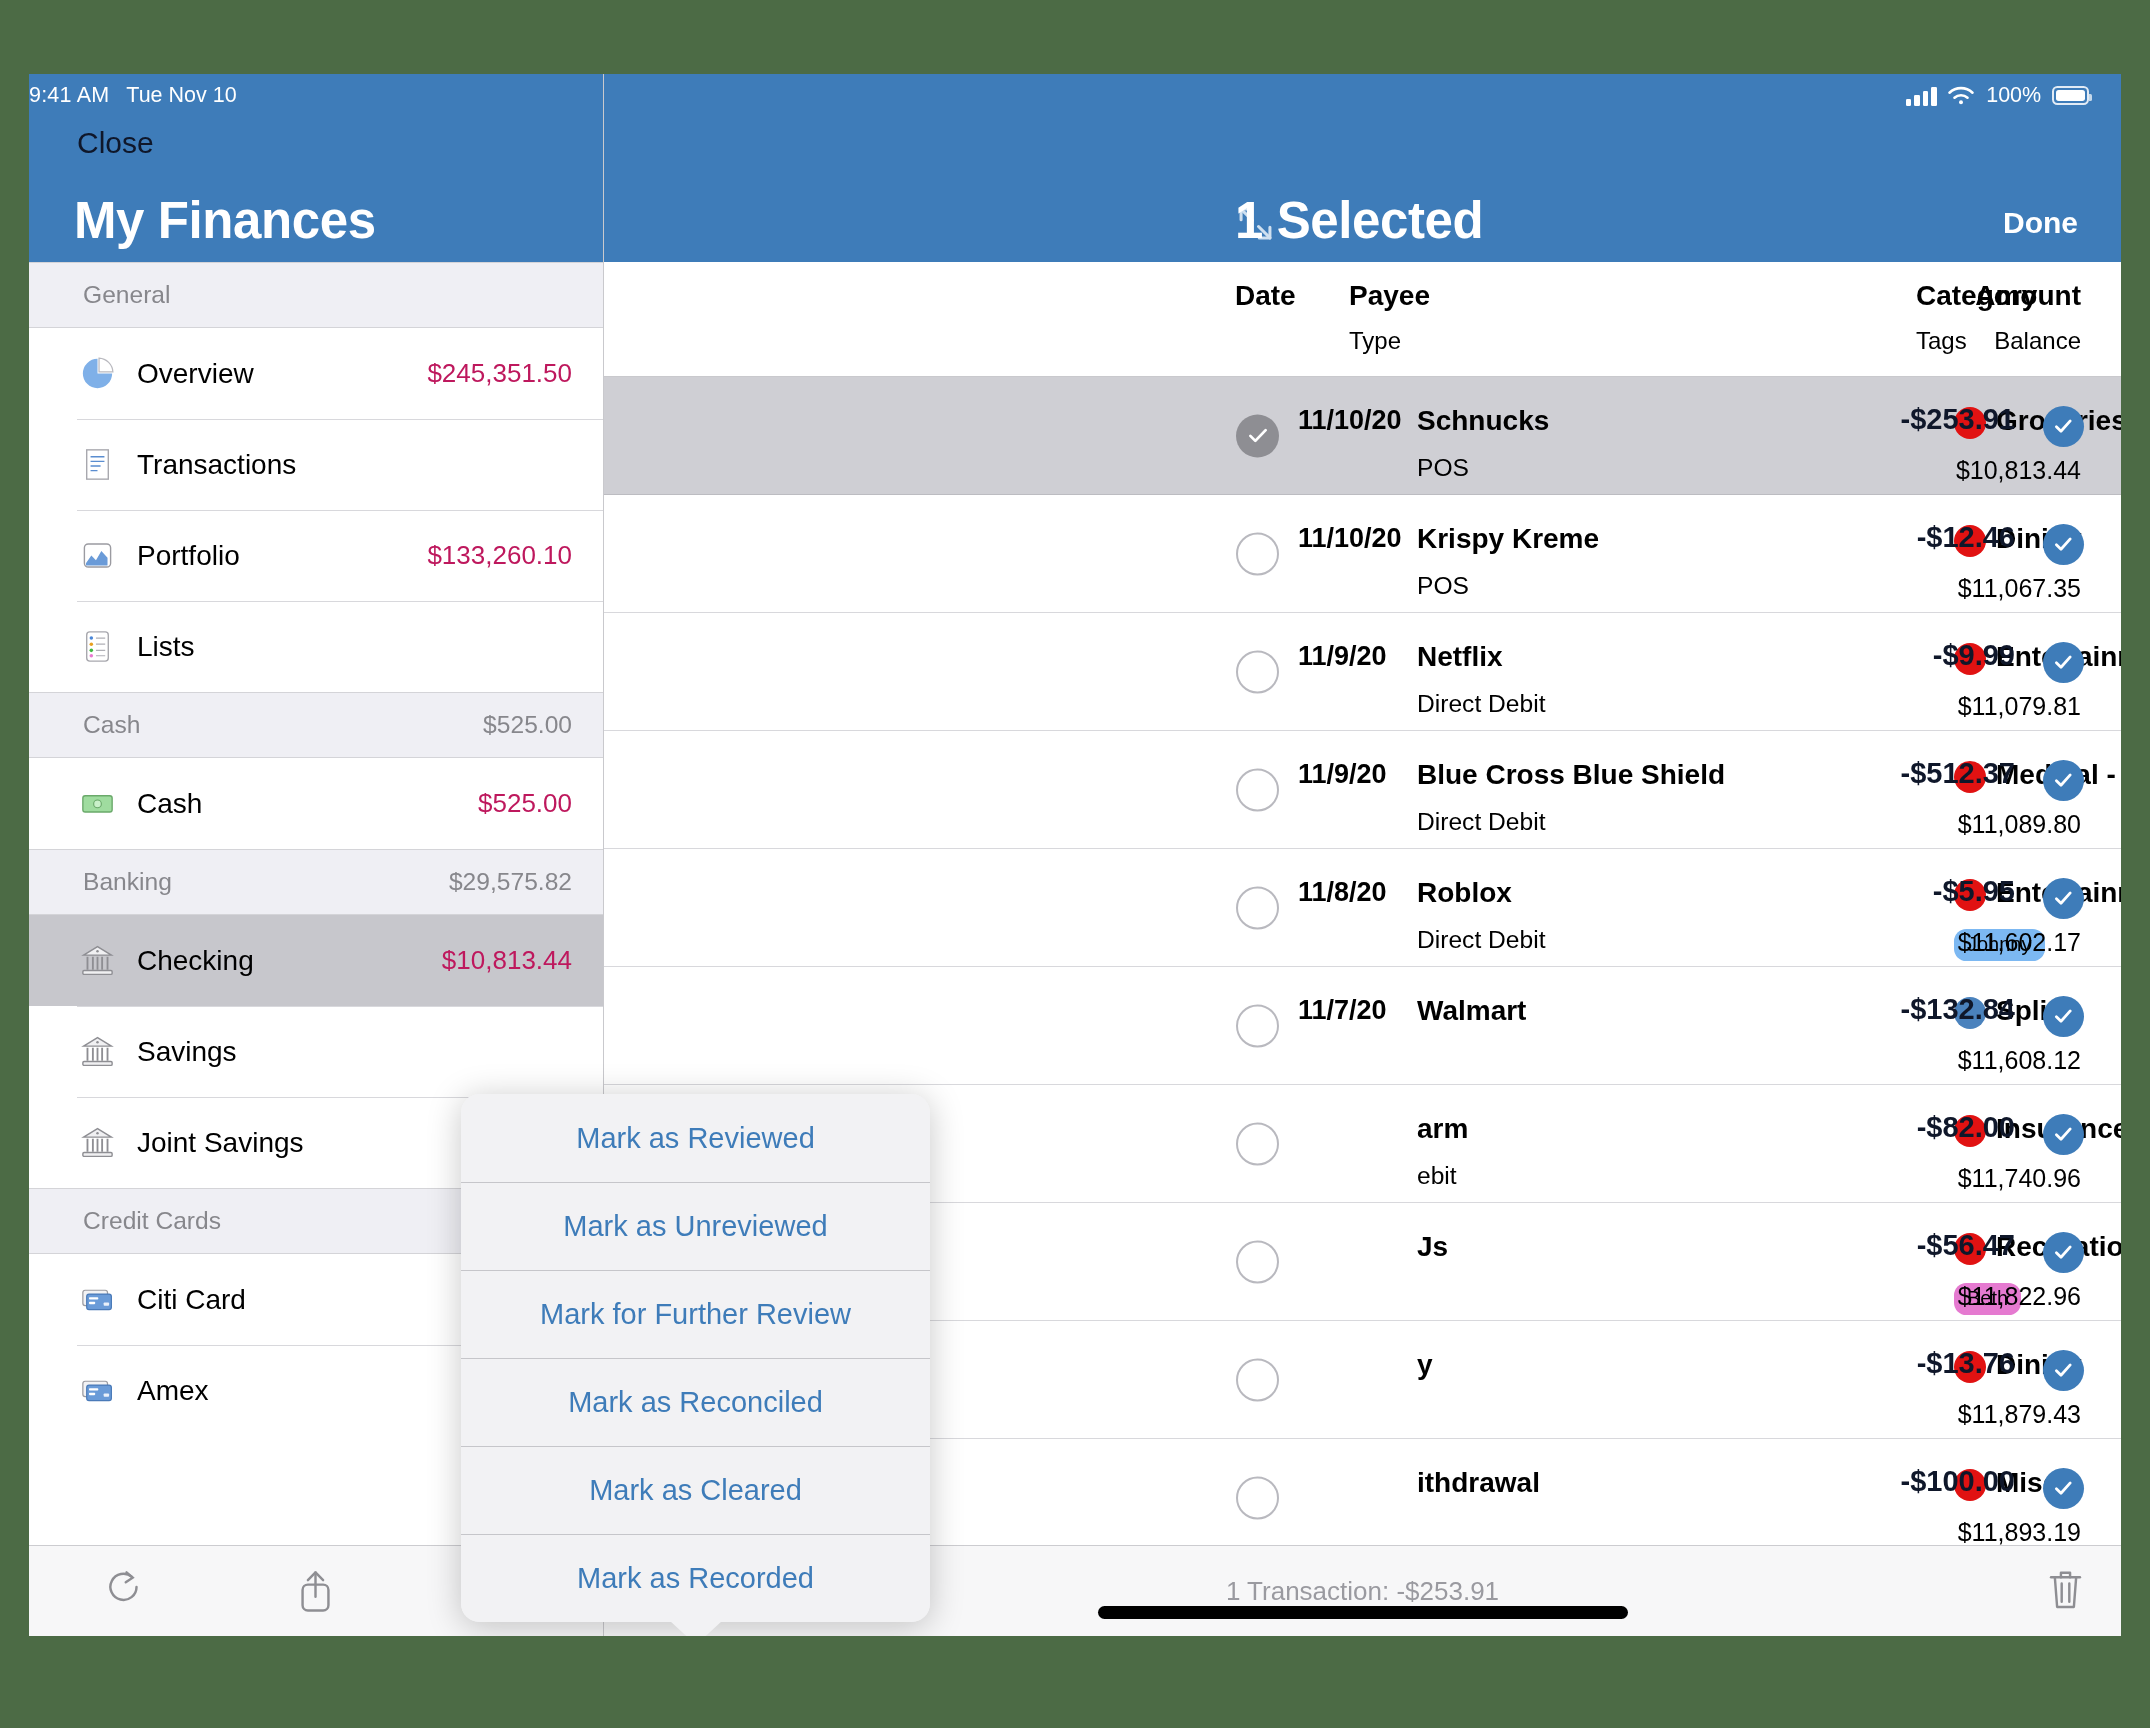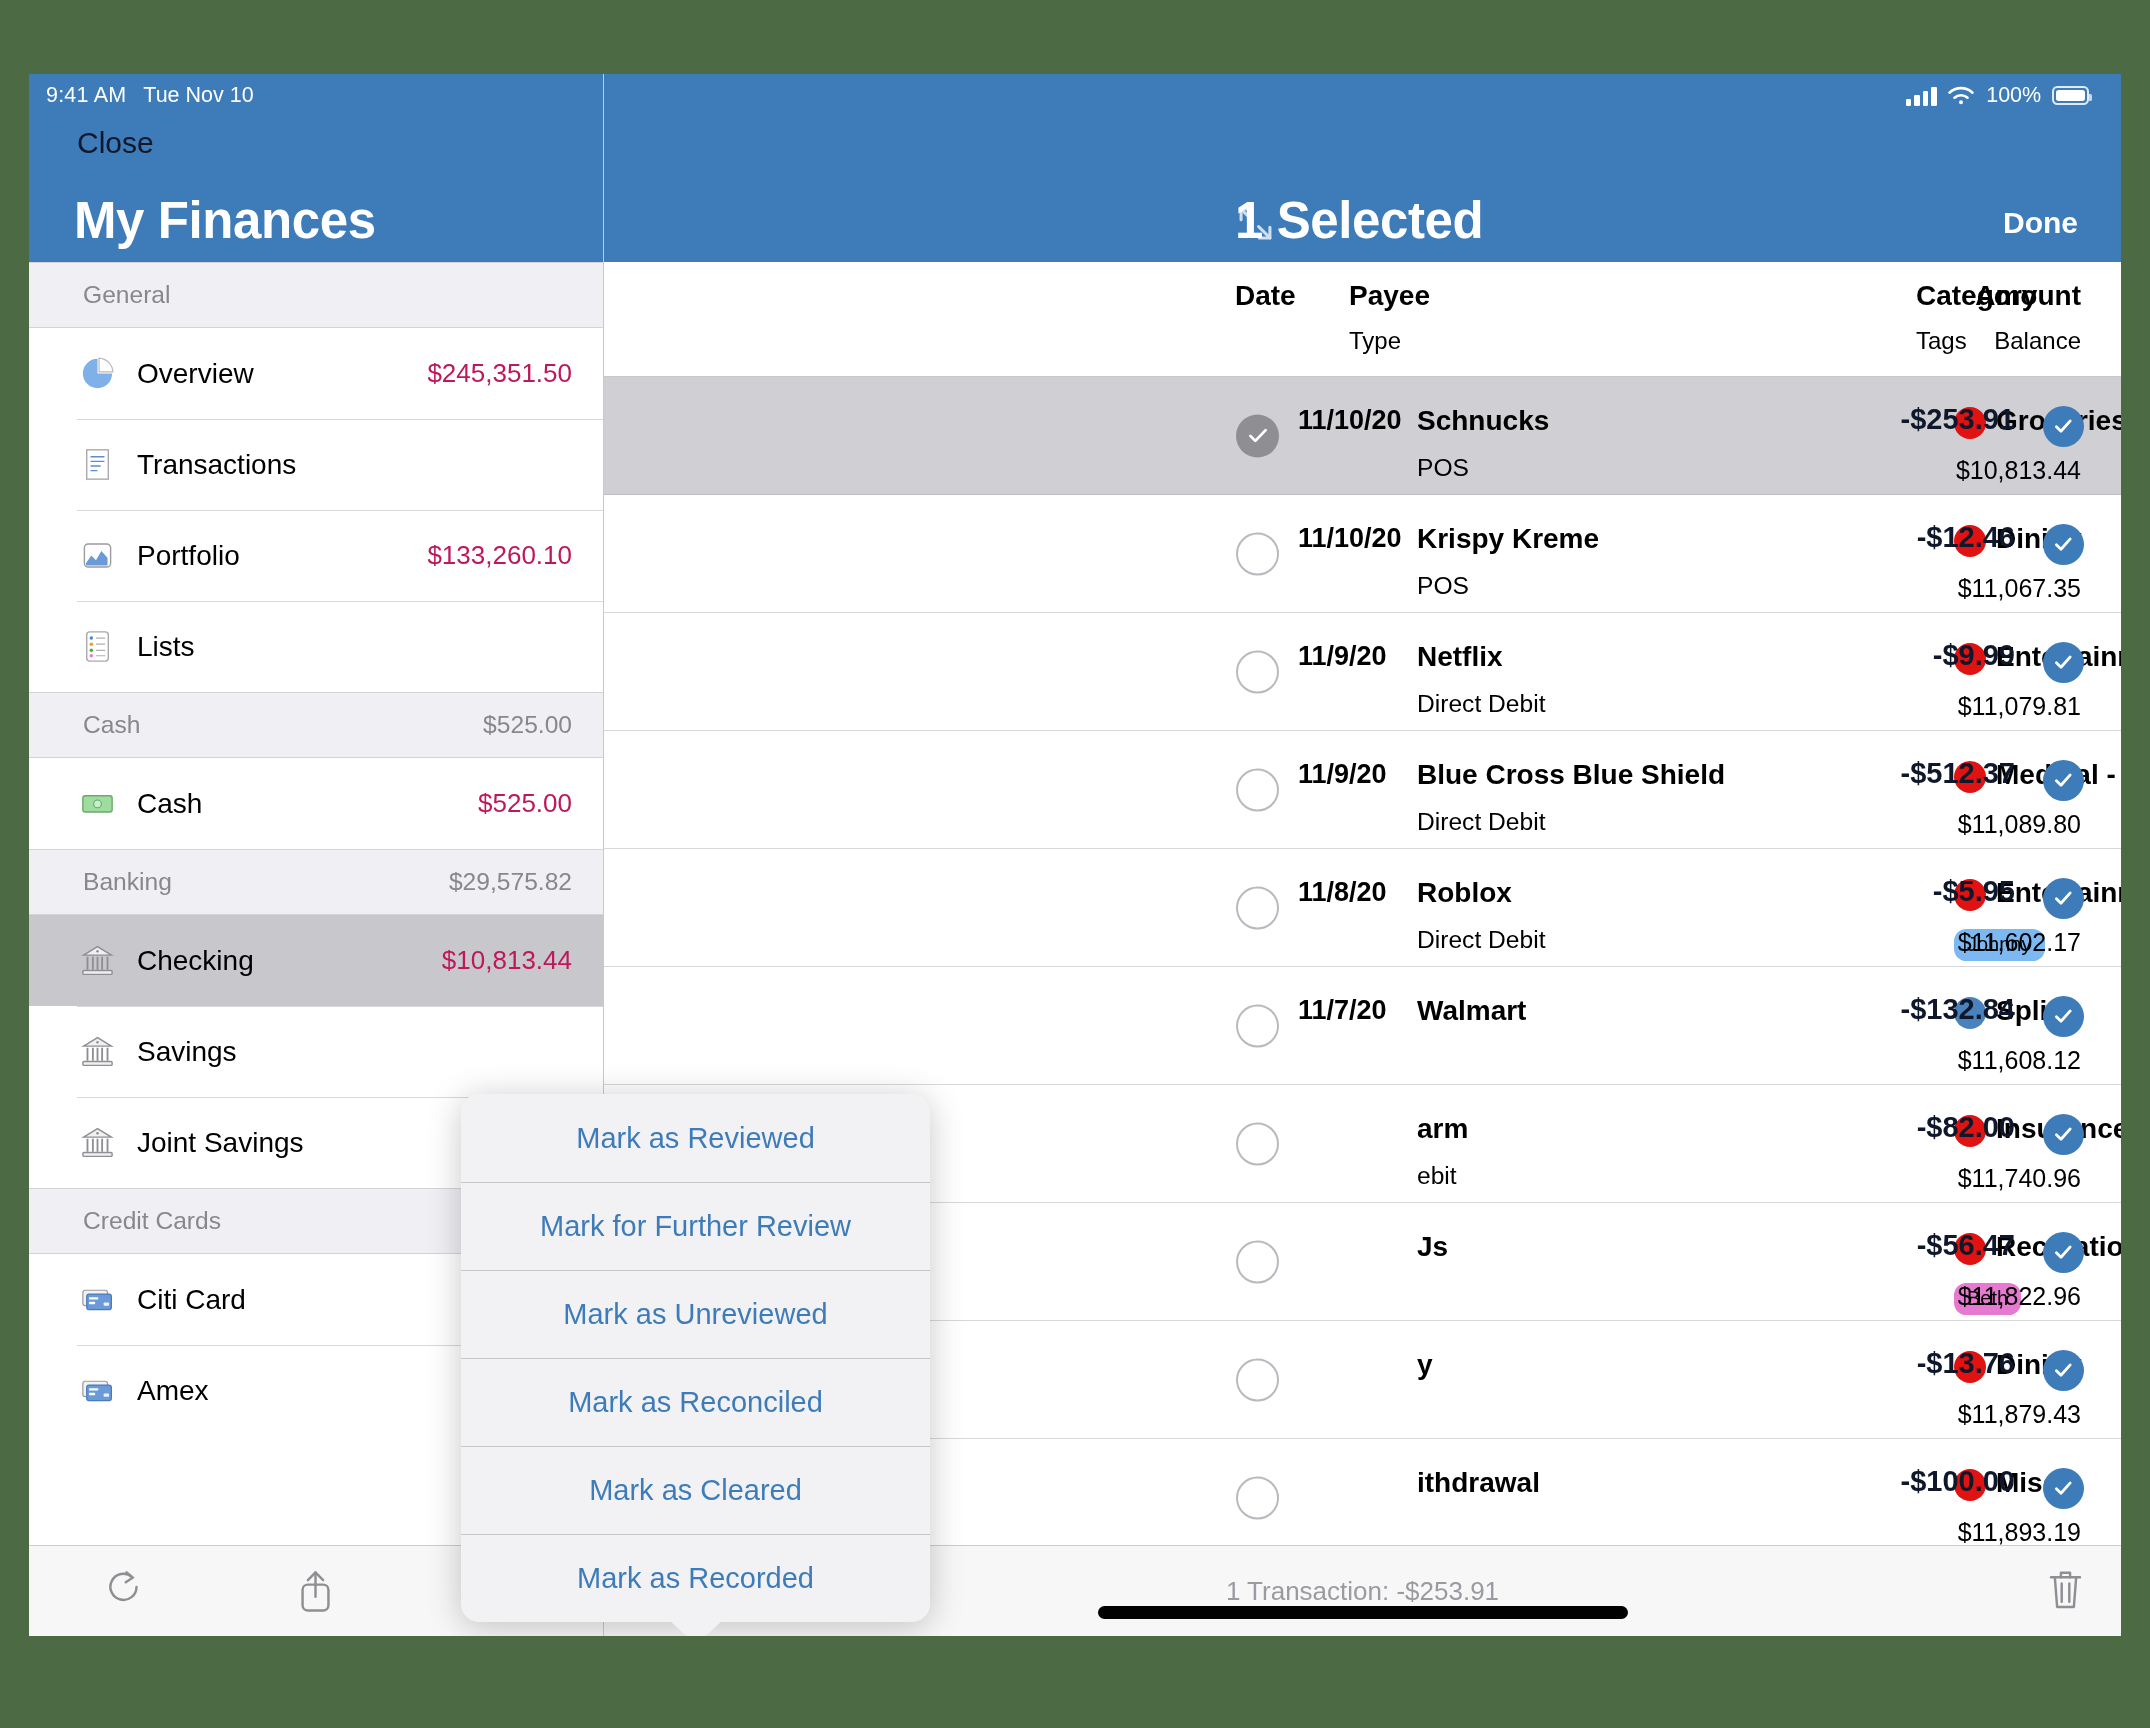--- a/index.html
+++ b/index.html
@@ -30,21 +30,20 @@
   .sb-header {
     background: #3e7cb9;
     padding: 0 0 0 0;
     height: 188px;
     position: relative;
     flex: 0 0 auto;
   }
   .statusbar {
     height: 43px;
     display: flex; align-items: center;
-    padding-left: 17px;
     color: #ffffff;
     font-size: 21.5px;
   }
   .statusbar .time { font-weight: 400; letter-spacing: 0.2px; }
   .statusbar .date { margin-left: 17px; font-weight: 400; }
   .close-btn {
     position: absolute;
     left: 48px; top: 52px;
     color: #0f172a;
     font-size: 30px;
@@ -621,22 +620,22 @@
           <path d="M18 20v24M28 20v24"></path>
         </svg>
       </div>
       <div class="home-indicator"></div>
     </div>
   </div>
 
   <div id="popover">
     <div class="pop-inner" id="pop-inner">
         <div class="pop-item">Mark as Reviewed</div>
+        <div class="pop-item">Mark as Unreviewed</div>
         <div class="pop-item">Mark for Further Review</div>
-        <div class="pop-item">Mark as Unreviewed</div>
         <div class="pop-item">Mark as Reconciled</div>
         <div class="pop-item">Mark as Cleared</div>
         <div class="pop-item">Mark as Recorded</div>
       </div>
     <div class="pop-arrow"></div>
   </div>
 
 </div>
 
 

